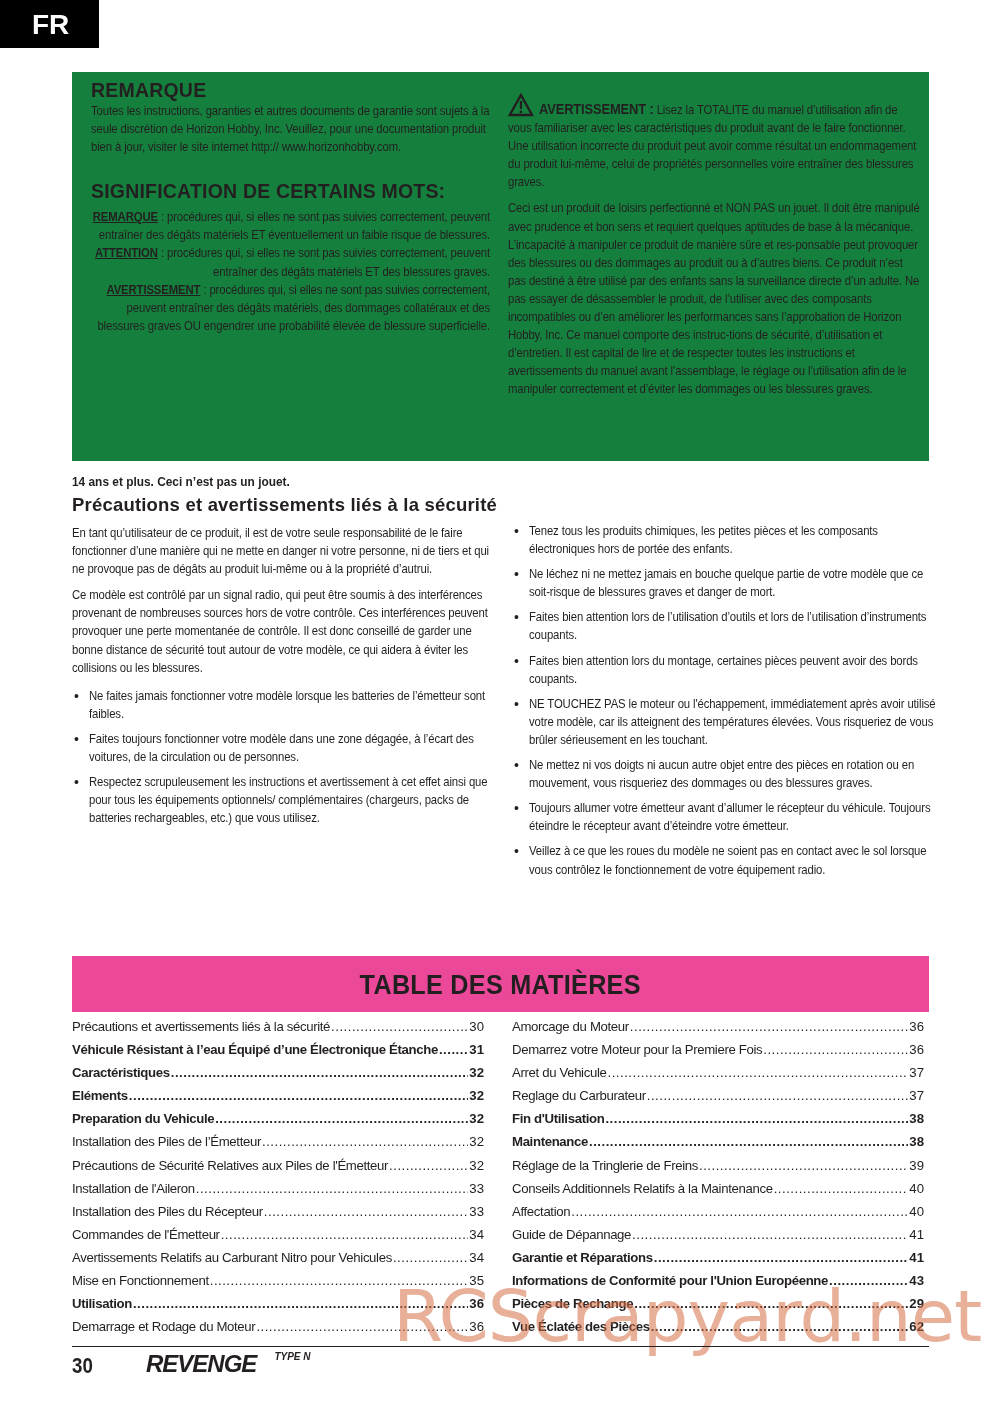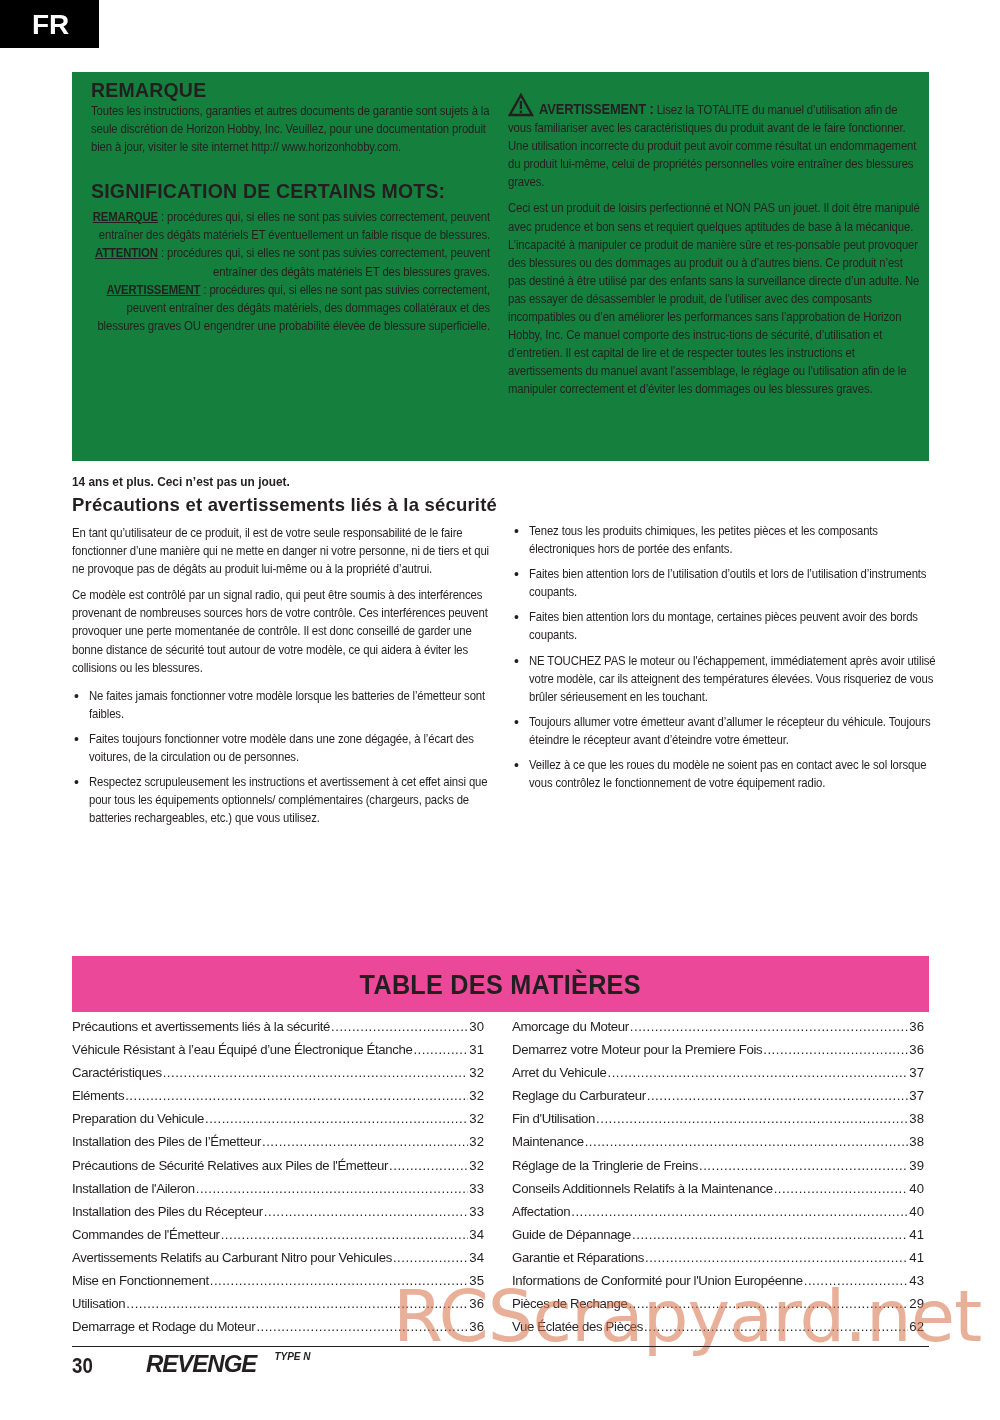--- a/index.html
+++ b/index.html
@@ -36,21 +36,21 @@
   .toc-header span { display: inline-block; transform: scaleX(0.9); }
 
   .toc-col { position: absolute; top: 1019px; width: 412px; }
   .toc-col.left { left: 72px; }
   .toc-col.right { left: 512px; width: 412px; }
   .toc-row { display: flex; align-items: baseline; height: 23.1px; font-size: 13.2px; white-space: nowrap; overflow: hidden; }
   .toc-row .t { flex: 0 0 auto; }
   .toc-row .dots { flex: 1 1 auto; overflow: hidden; margin: 0 1px; }
   .toc-row .dots::after { content: "......................................................................................................................................................................................................"; letter-spacing: 0.5px; }
   .toc-row .pg { flex: 0 0 auto; }
-  .toc-row.bold { font-weight: normal; }
+  .toc-row.bold { font-weight: bold; }
   .toc-col.left .toc-row .t, .toc-col.right .toc-row .t { letter-spacing: -0.35px; }
 
   .footer-rule { position: absolute; left: 72px; top: 1346px; width: 857px; height: 1px; background: #231f20; }
   .page-num { position: absolute; left: 72px; top: 1353px; font-weight: bold; font-size: 22px; }
   .brand { position: absolute; left: 146px; top: 1350px; font-weight: bold; font-style: italic; font-size: 24px; letter-spacing: -1px; }
   .brand sup { font-size: 10px; letter-spacing: 0; vertical-align: 12px; margin-left: 18px; }
 
   .watermark { position: absolute; left: 393px; top: 1280px; font-size: 72px; line-height: 72px; color: rgba(214,110,70,0.55);
     font-family: "DejaVu Sans", sans-serif; letter-spacing: -1px; pointer-events: none; }
 </style>
@@ -113,27 +113,33 @@
       </li>
   </ul>
 </div>
 
 <div class="col-right">
   <ul class="bullets p-cond">
     <li>
         <span class="narrow">Tenez tous les produits chimiques, les petites pièces et les composants électroniques hors de portée des enfants.</span>
       </li>
     <li>
+        <span class="narrow">Ne léchez ni ne mettez jamais en bouche quelque partie de votre modèle que ce soit-risque de blessures graves et danger de mort.</span>
+      </li>
+    <li>
         <span class="narrow">Faites bien attention lors de l’utilisation d’outils et lors de l’utilisation d’instruments coupants.</span>
       </li>
     <li>
         <span class="narrow">Faites bien attention lors du montage, certaines pièces peuvent avoir des bords coupants.</span>
       </li>
     <li>
         <span class="narrow">NE TOUCHEZ PAS le moteur ou l'échappement, immédiatement après avoir utilisé votre modèle, car ils atteignent des températures élevées. Vous risqueriez de vous brûler sérieusement en les touchant.</span>
+      </li>
+    <li>
+        <span class="narrow">Ne mettez ni vos doigts ni aucun autre objet entre des pièces en rotation ou en mouvement, vous risqueriez des dommages ou des blessures graves.</span>
       </li>
     <li>
         <span class="narrow">Toujours allumer votre émetteur avant d’allumer le récepteur du véhicule. Toujours éteindre le récepteur avant d’éteindre votre émetteur.</span>
       </li>
     <li>
         <span class="narrow">Veillez à ce que les roues du modèle ne soient pas en contact avec le sol lorsque vous contrôlez le fonctionnement de votre équipement radio.</span>
       </li>
   </ul>
 </div>
 

